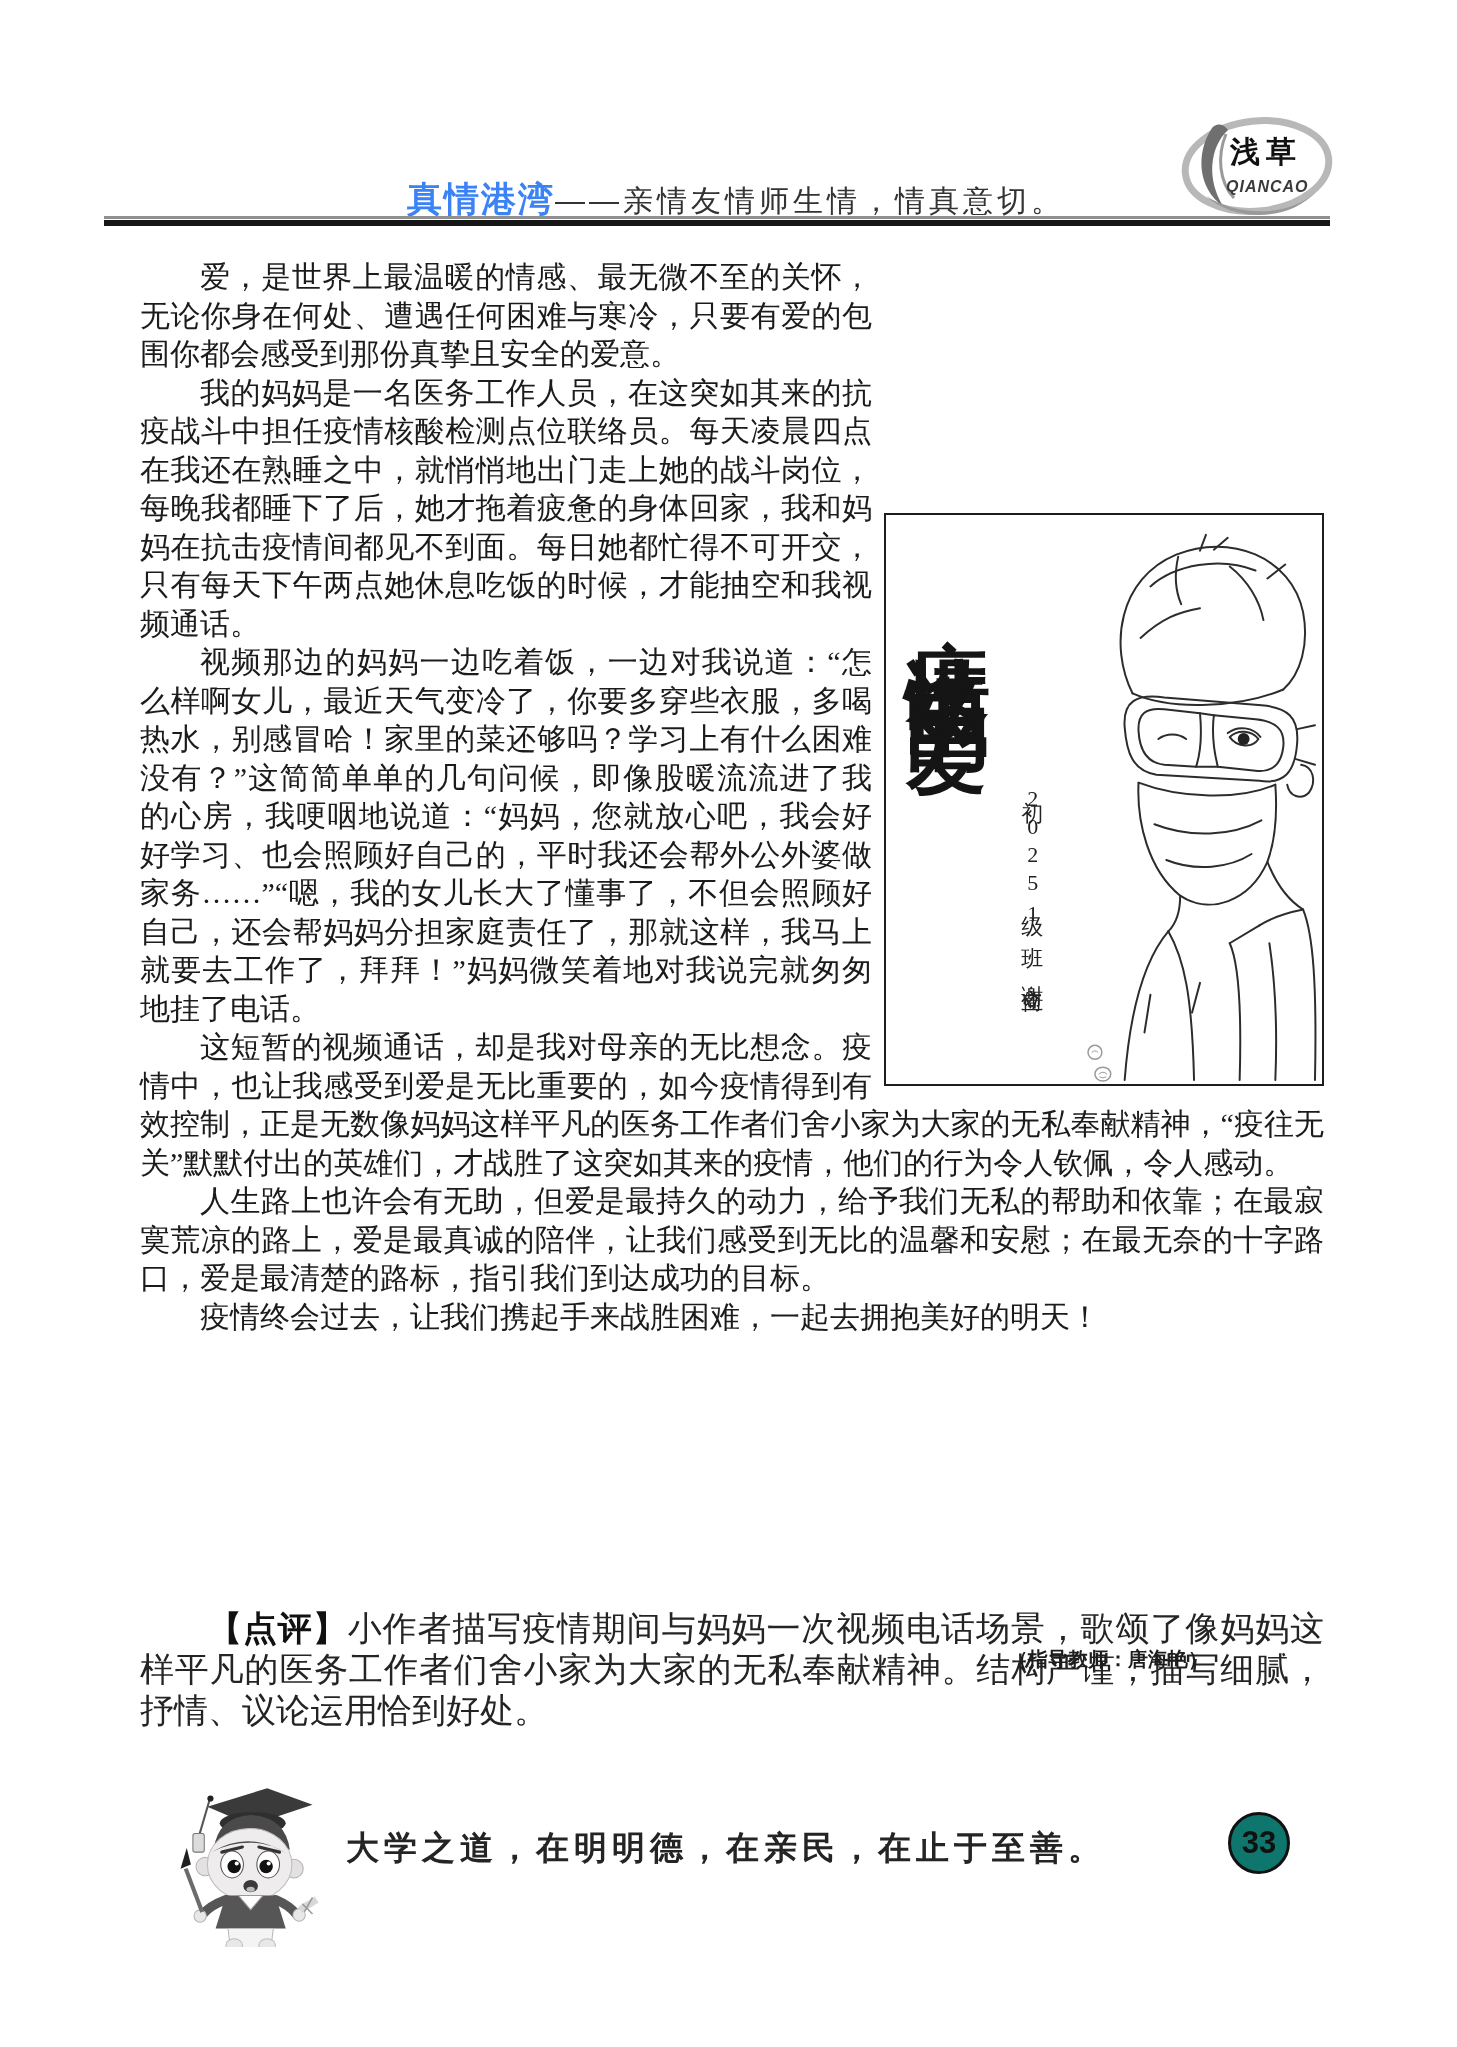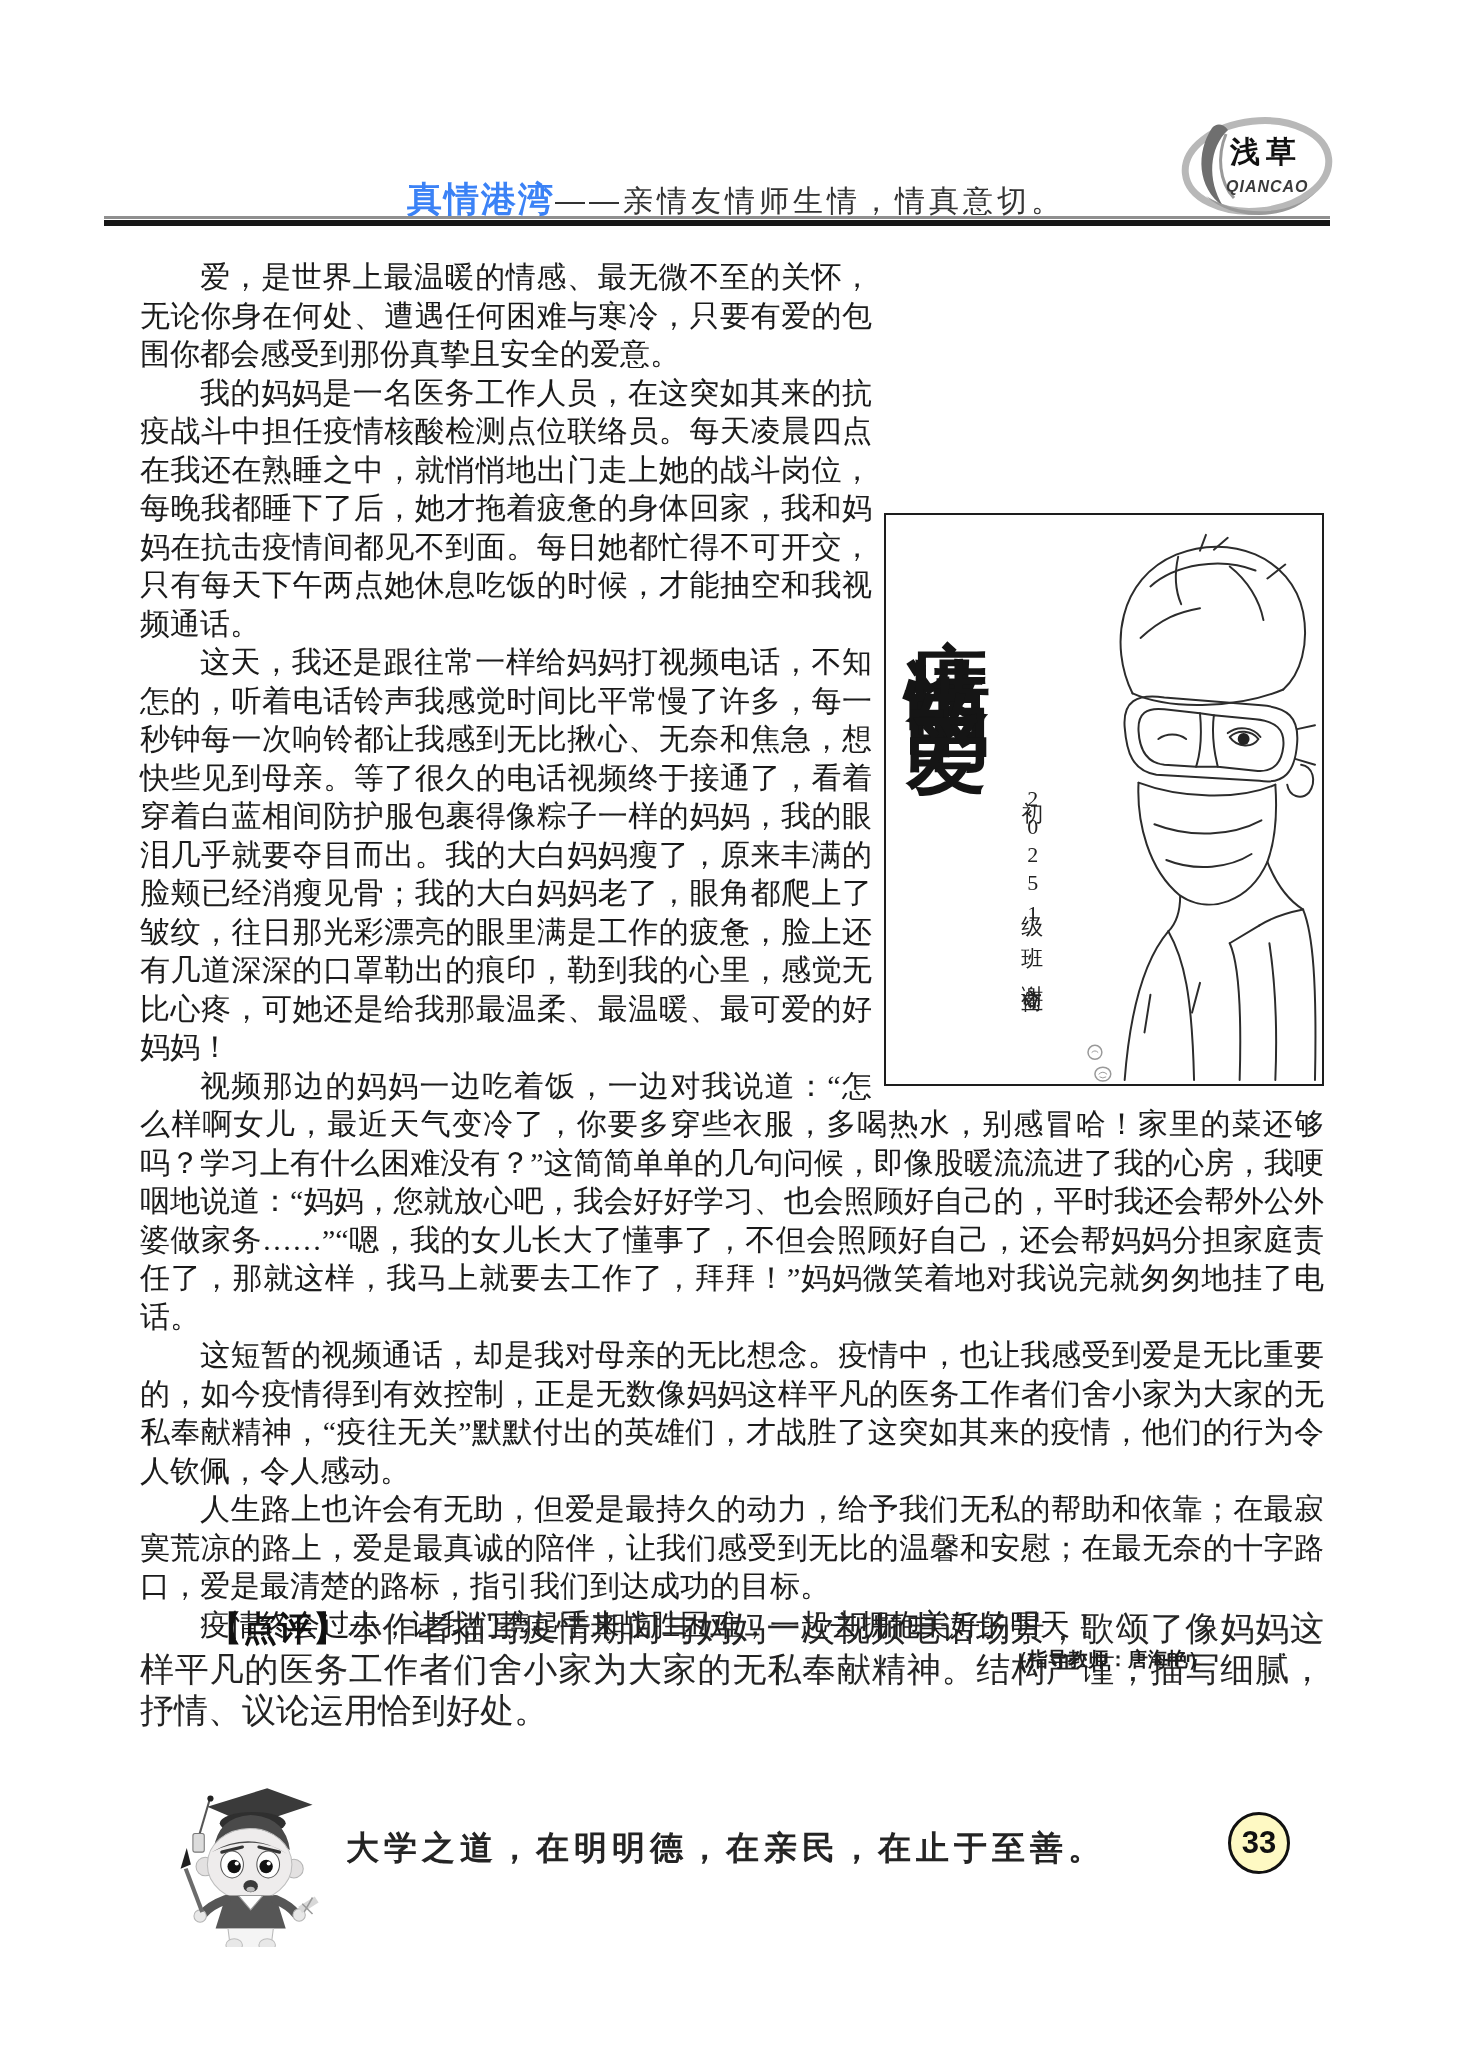--- a/index.html
+++ b/index.html
@@ -48,21 +48,21 @@
   .comment-label{font-family:"Liberation Sans", sans-serif;font-weight:800;color:#111;}
   .teacher-line{position:absolute;left:132px;top:1646px;width:1076px;text-align:right;
                 font-family:"Liberation Sans", sans-serif;font-weight:700;font-size:20px;color:#1d1d1d;}
 
   
   .mascot{position:absolute;left:168px;top:1782px;}
   .motto{position:absolute;left:346px;top:1826px;font-family:"Liberation Sans", sans-serif;
          font-weight:600;font-size:33px;letter-spacing:5px;color:#242424;white-space:nowrap;}
   .page-circle{position:absolute;left:1228px;top:1812px;width:56px;height:56px;
                border:3px solid #111;border-radius:50%;text-align:center;line-height:56px;
-               font-family:"Liberation Sans", sans-serif;font-size:31px;font-weight:600;color:#111;background:#fef9c3;}
+               font-family:"Liberation Sans", sans-serif;font-size:31px;font-weight:600;color:#111;background:#0f766e;}
 </style>
 </head>
 <body>
 
 <div class="page">
 
   <div class="header-line">
     <span class="header-bold">真情港湾</span><span class="header-rest">——亲情友情师生情，情真意切。</span>
   </div>
   <div class="header-rule">
@@ -130,21 +130,20 @@
 
         <circle cx="14" cy="540" r="7" stroke="#999" stroke-width="1.5"></circle>
         <path d="M11,540 q3,-3 6,0" stroke="#999" stroke-width="1"></path>
         <ellipse cx="22" cy="562" rx="8" ry="7" stroke="#999" stroke-width="1.5"></ellipse>
         <path d="M18,562 q4,-4 8,0 M19,565 q3,2 6,0" stroke="#999" stroke-width="1"></path>
       </svg>
     </div>
 
     <p>爱，是世界上最温暖的情感、最无微不至的关怀，无论你身在何处、遭遇任何困难与寒冷，只要有爱的包围你都会感受到那份真挚且安全的爱意。</p>
     <p>我的妈妈是一名医务工作人员，在这突如其来的抗疫战斗中担任疫情核酸检测点位联络员。每天凌晨四点在我还在熟睡之中，就悄悄地出门走上她的战斗岗位，每晚我都睡下了后，她才拖着疲惫的身体回家，我和妈妈在抗击疫情间都见不到面。每日她都忙得不可开交，只有每天下午两点她休息吃饭的时候，才能抽空和我视频通话。</p>
-    <p>这天，我还是跟往常一样给妈妈打视频电话，不知怎的，听着电话铃声我感觉时间比平常慢了许多，每一秒钟每一次响铃都让我感到无比揪心、无奈和焦急，想快些见到母亲。等了很久的电话视频终于接通了，看着穿着白蓝相间防护服包裹得像粽子一样的妈妈，我的眼泪几乎就要夺目而出。我的大白妈妈瘦了，原来丰满的脸颊已经消瘦见骨；我的大白妈妈老了，眼角都爬上了皱纹，往日那光彩漂亮的眼里满是工作的疲惫，脸上还有几道深深的口罩勒出的痕印，勒到我的心里，感觉无比心疼，可她还是给我那最温柔、最温暖、最可爱的好妈妈！</p>
     <p>视频那边的妈妈一边吃着饭，一边对我说道：“怎么样啊女儿，最近天气变冷了，你要多穿些衣服，多喝热水，别感冒哈！家里的菜还够吗？学习上有什么困难没有？”这简简单单的几句问候，即像股暖流流进了我的心房，我哽咽地说道：“妈妈，您就放心吧，我会好好学习、也会照顾好自己的，平时我还会帮外公外婆做家务……”“嗯，我的女儿长大了懂事了，不但会照顾好自己，还会帮妈妈分担家庭责任了，那就这样，我马上就要去工作了，拜拜！”妈妈微笑着地对我说完就匆匆地挂了电话。</p>
     <p>这短暂的视频通话，却是我对母亲的无比想念。疫情中，也让我感受到爱是无比重要的，如今疫情得到有效控制，正是无数像妈妈这样平凡的医务工作者们舍小家为大家的无私奉献精神，“疫往无关”默默付出的英雄们，才战胜了这突如其来的疫情，他们的行为令人钦佩，令人感动。</p>
     <p>人生路上也许会有无助，但爱是最持久的动力，给予我们无私的帮助和依靠；在最寂寞荒凉的路上，爱是最真诚的陪伴，让我们感受到无比的温馨和安慰；在最无奈的十字路口，爱是最清楚的路标，指引我们到达成功的目标。</p>
     <p>疫情终会过去，让我们携起手来战胜困难，一起去拥抱美好的明天！</p>
   </div>
 
   <div class="comment">
     <p>
       <span class="comment-label">【点评】</span><span>小作者描写疫情期间与妈妈一次视频电话场景，歌颂了像妈妈这样平凡的医务工作者们舍小家为大家的无私奉献精神。结构严谨，描写细腻，抒情、议论运用恰到好处。</span>
     </p>

